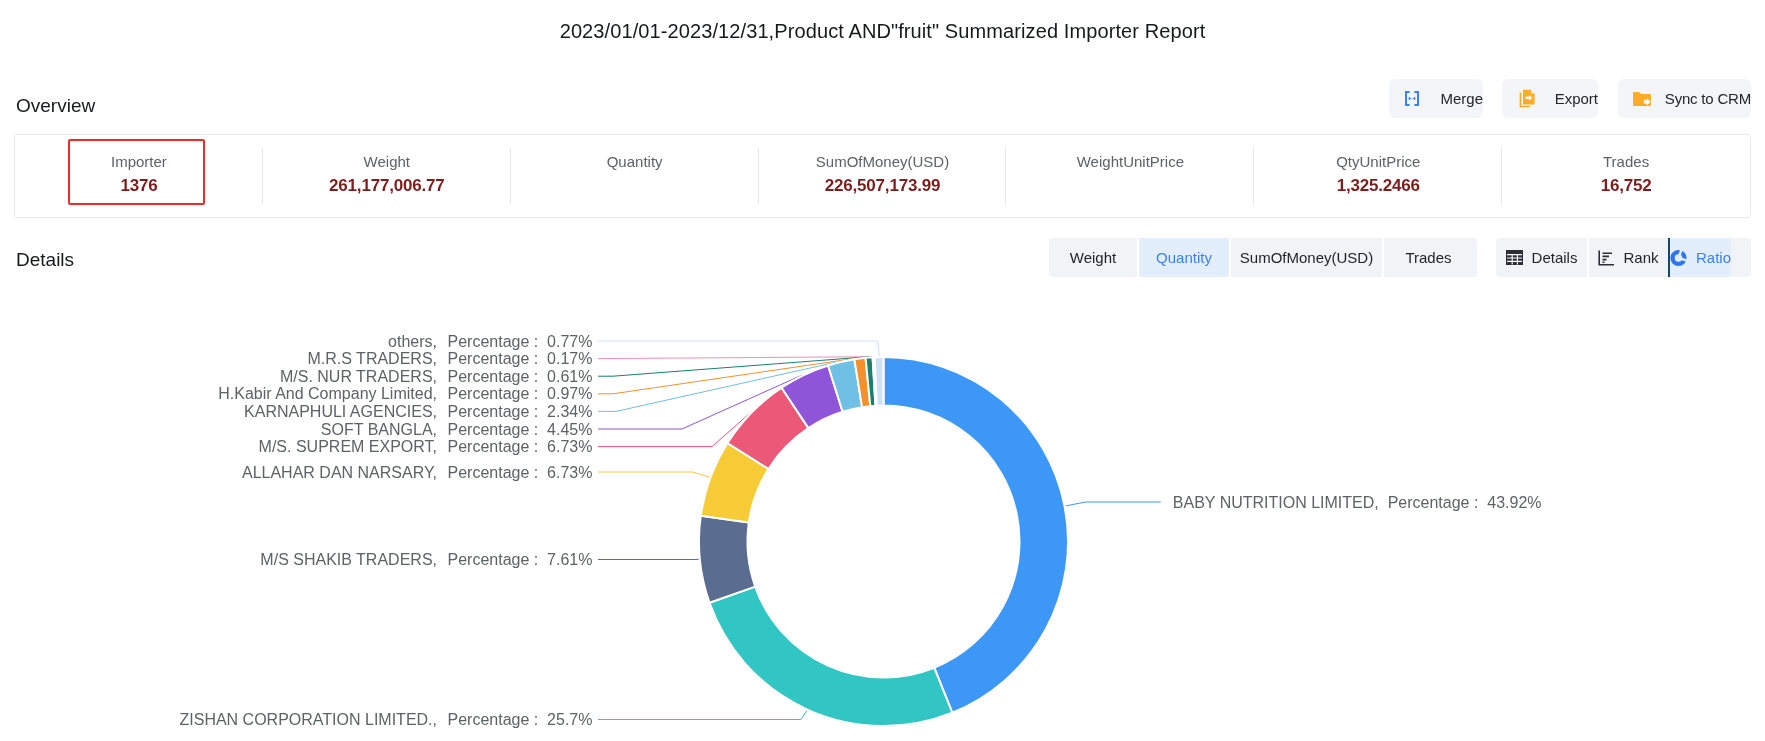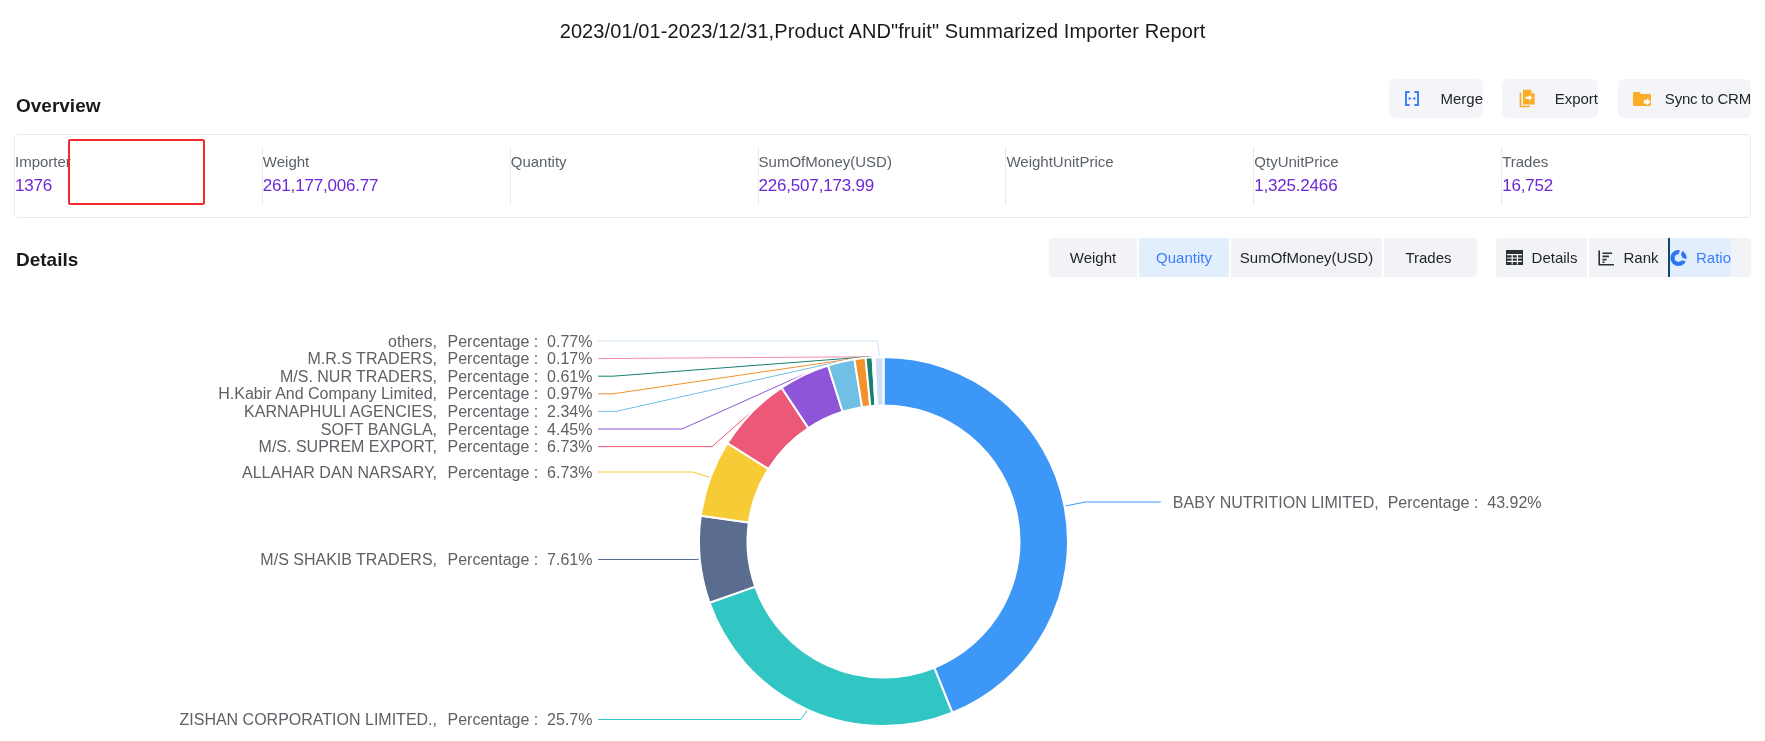--- a/index.html
+++ b/index.html
@@ -1,23 +1,23 @@
 <!DOCTYPE html>
 <html><head><meta charset="utf-8"><title>Summarized Importer Report</title>
 <style>
 *{margin:0;padding:0;box-sizing:border-box}
 html,body{width:1765px;height:741px;background:#fff;font-family:"Liberation Sans",sans-serif;position:relative;overflow:hidden}
 .abs{position:absolute}
 .title{left:0;top:20px;width:1765px;text-align:center;font-size:20px;color:#17191c;letter-spacing:0.1px}
-.h2{font-size:19px;font-weight:bold;color:#17191c}
+.h2{font-size:19px;font-weight:normal;color:#17191c}
 .btn{background:#f3f5f9;border-radius:6px;display:flex;align-items:center;justify-content:space-between;font-size:15px;color:#23262b;height:39px;top:79px}
 .card{left:14px;top:134px;width:1737px;height:84px;border:1px solid #e9eaec;border-radius:4px;display:flex}
-.col{flex:1;text-align:left;position:relative;padding-top:17px}
+.col{flex:1;text-align:center;position:relative;padding-top:17px}
 .col .lb{font-size:15px;color:#5c6269;line-height:19px}
-.col .vl{font-size:17px;font-weight:normal;color:#6d28d9;line-height:30px;letter-spacing:-0.2px}
+.col .vl{font-size:17px;font-weight:bold;color:#7f1d1d;line-height:30px;letter-spacing:-0.2px}
 .vdiv{position:absolute;right:0;top:12px;bottom:12px;width:1px;background:#e9eaec}
 .redbox{left:68px;top:139px;width:137px;height:66px;border:2px solid #f12b2b;border-radius:2px}
 .seg{top:238px;height:39px;background:#f2f3f7;border-radius:4px;display:flex;align-items:stretch;font-size:15px;color:#1e2126}
 .seg .s{display:flex;align-items:center;justify-content:center;white-space:nowrap}
 .seg .on{background:#e3eefd;color:#3d7eff;border-radius:4px}
 .seg2 .s{gap:9px}
 </style></head>
 <body>
 <div class="abs title">2023/01/01-2023/12/31,Product AND"fruit" Summarized Importer Report</div>
 <div class="abs h2" style="left:16px;top:95px">Overview</div>

